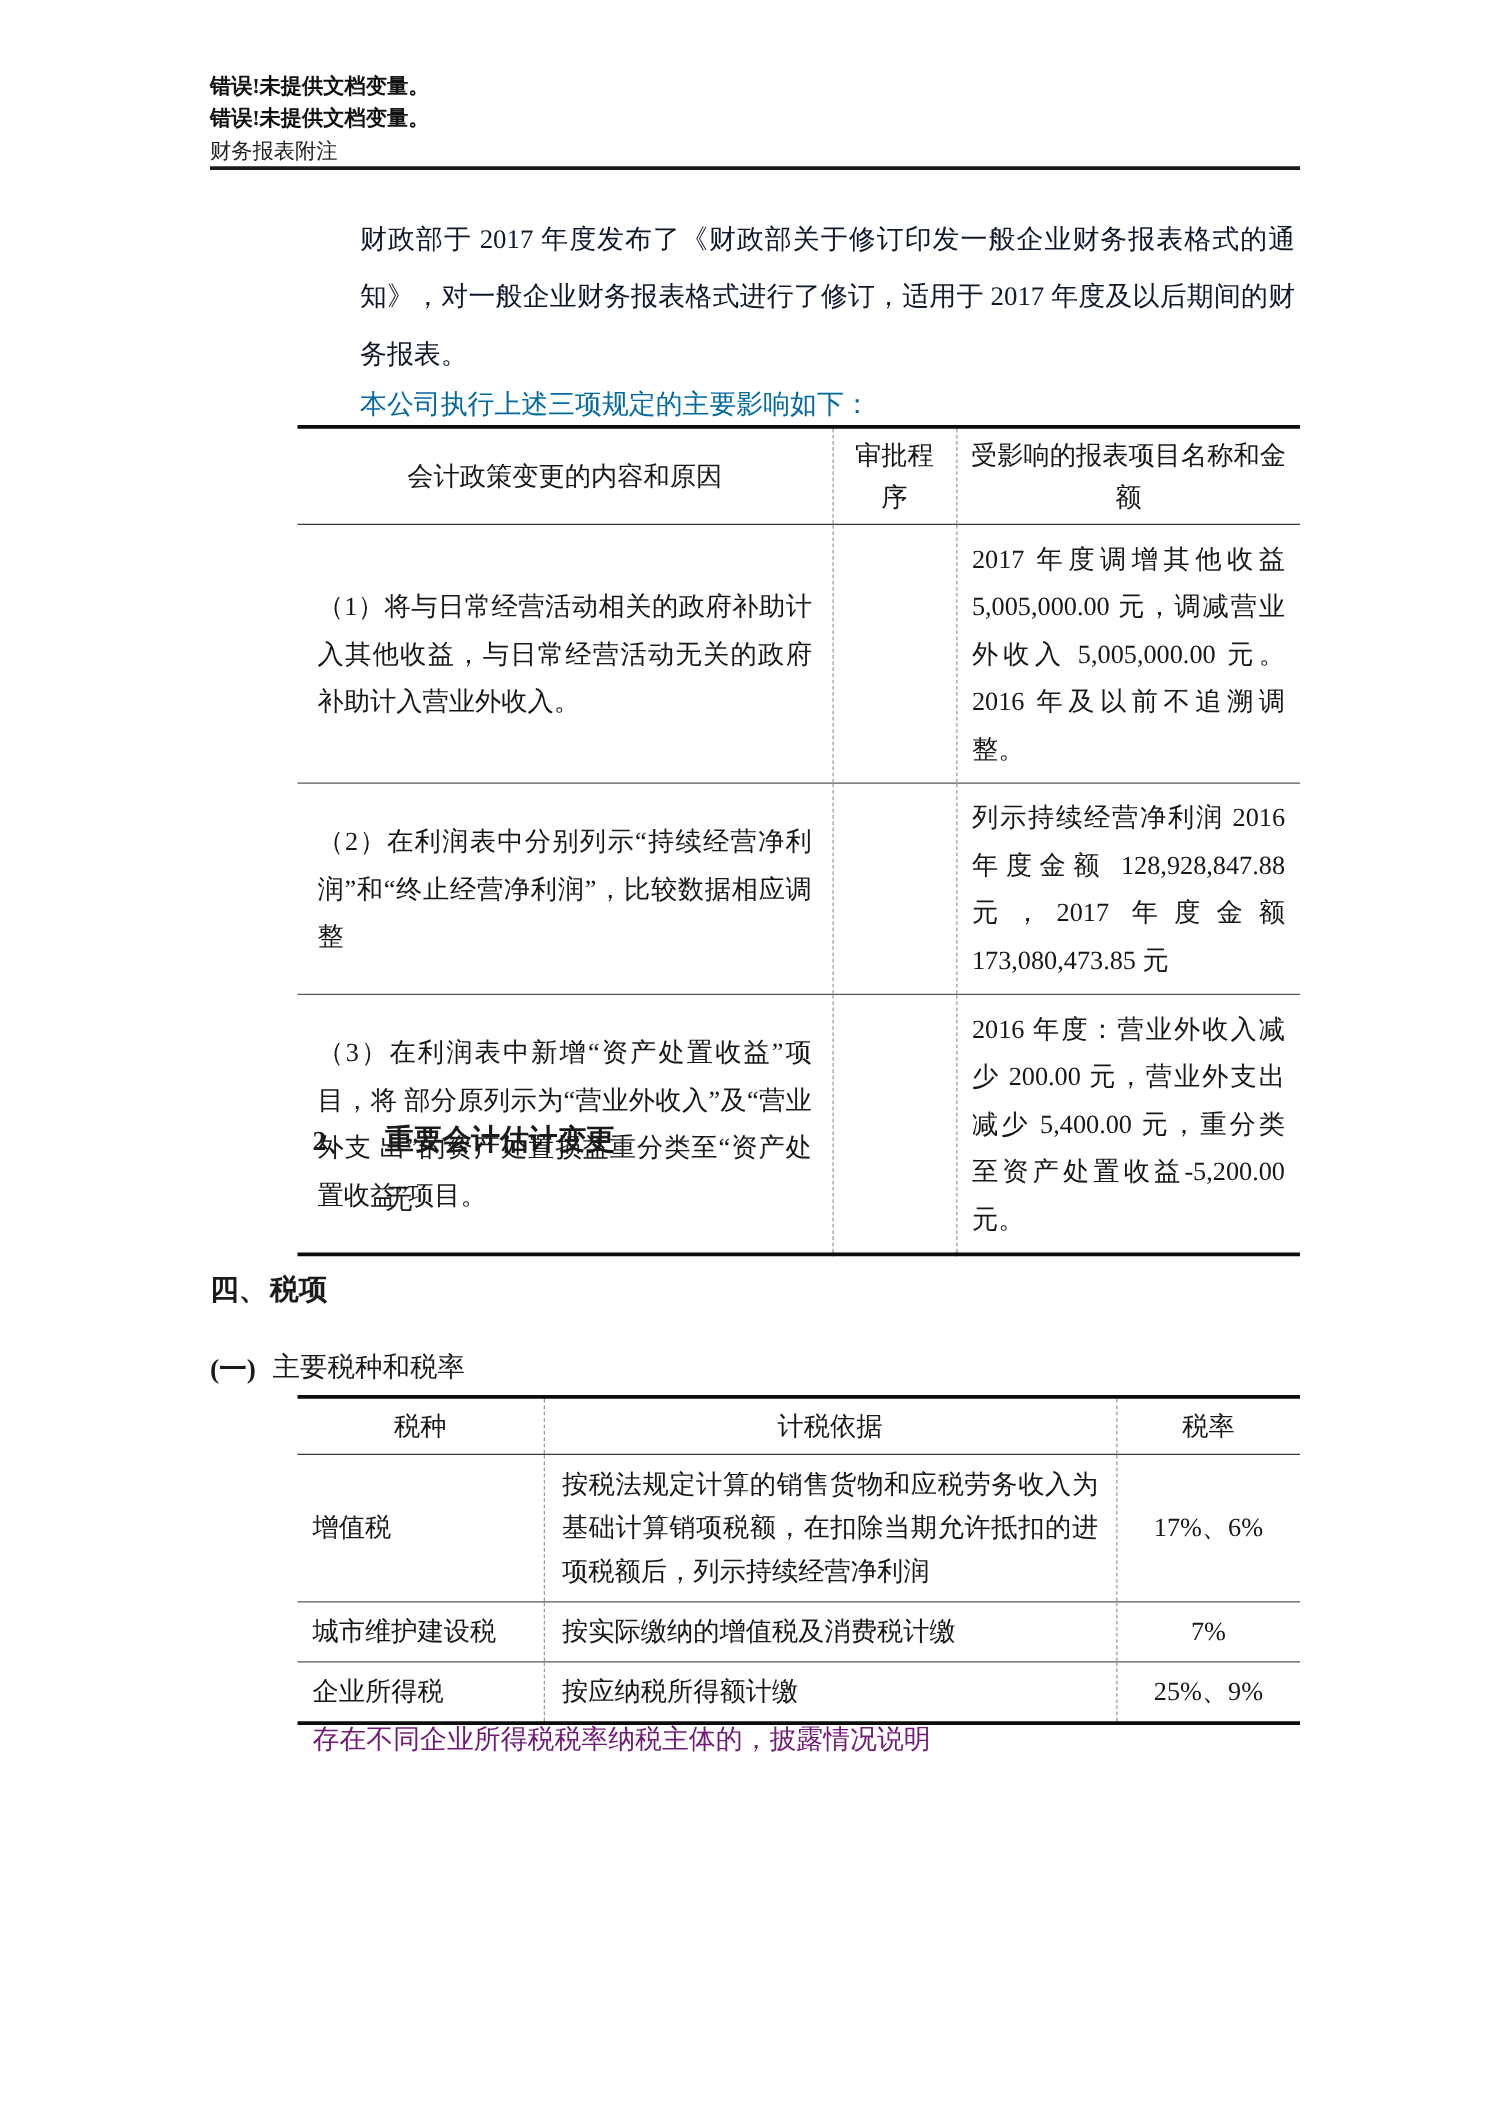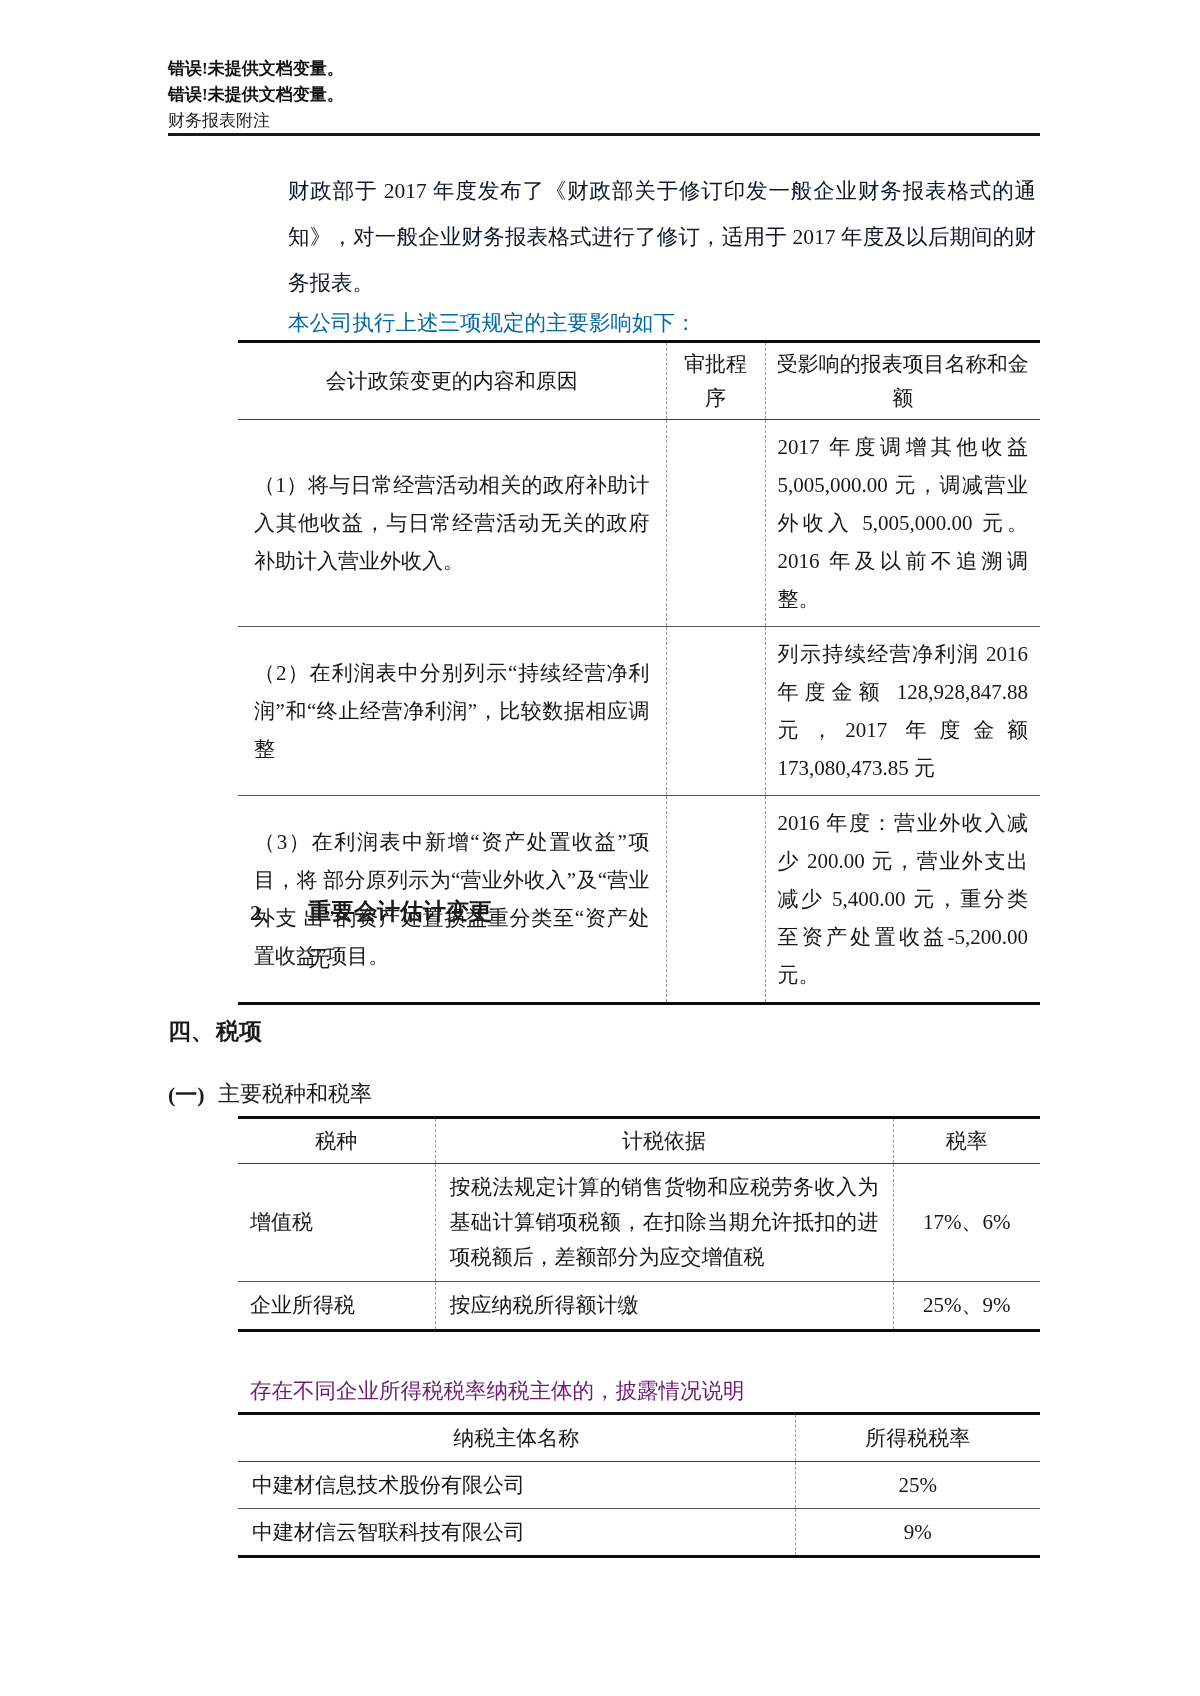--- a/index.html
+++ b/index.html
@@ -146,49 +146,32 @@
     <thead>
       <tr style="height:46px">
         <th>税种</th>
         <th class="vline">计税依据</th>
         <th class="vline">税率</th>
       </tr>
     </thead>
     <tbody>
       <tr style="height:118px">
         <td class="name">增值税</td>
-        <td class="basis vline">按税法规定计算的销售货物和应税劳务收入为基础计算销项税额，在扣除当期允许抵扣的进项税额后，差额部分为应交增值税</td>
+        <td class="basis vline">按税法规定计算的销售货物和应税劳务收入为基础计算销项税额，在扣除当期允许抵扣的进项税额后，列示持续经营净利润</td>
         <td class="rate vline">17%、6%</td>
+      </tr>
+      <tr style="height:45px">
+        <td class="name">城市维护建设税</td>
+        <td class="basis vline">按实际缴纳的增值税及消费税计缴</td>
+        <td class="rate vline">7%</td>
       </tr>
       <tr style="height:45px">
         <td class="name">企业所得税</td>
         <td class="basis vline">按应纳税所得额计缴</td>
         <td class="rate vline">25%、9%</td>
       </tr>
     </tbody>
   </table>
 
   <div class="disclosure">存在不同企业所得税税率纳税主体的，披露情况说明</div>
 
-  <table class="fin entity-table">
-    <colgroup>
-        <col style="width:557px">
-        <col style="width:245px">
-      </colgroup>
-    <thead>
-      <tr style="height:48px">
-        <th>纳税主体名称</th>
-        <th class="vline">所得税税率</th>
-      </tr>
-    </thead>
-    <tbody>
-      <tr style="height:47px">
-        <td class="name">中建材信息技术股份有限公司</td>
-        <td class="rate vline">25%</td>
-      </tr>
-      <tr style="height:47px">
-        <td class="name">中建材信云智联科技有限公司</td>
-        <td class="rate vline">9%</td>
-      </tr>
-    </tbody>
-  </table>
 
 </div>
 
 </body></html>

